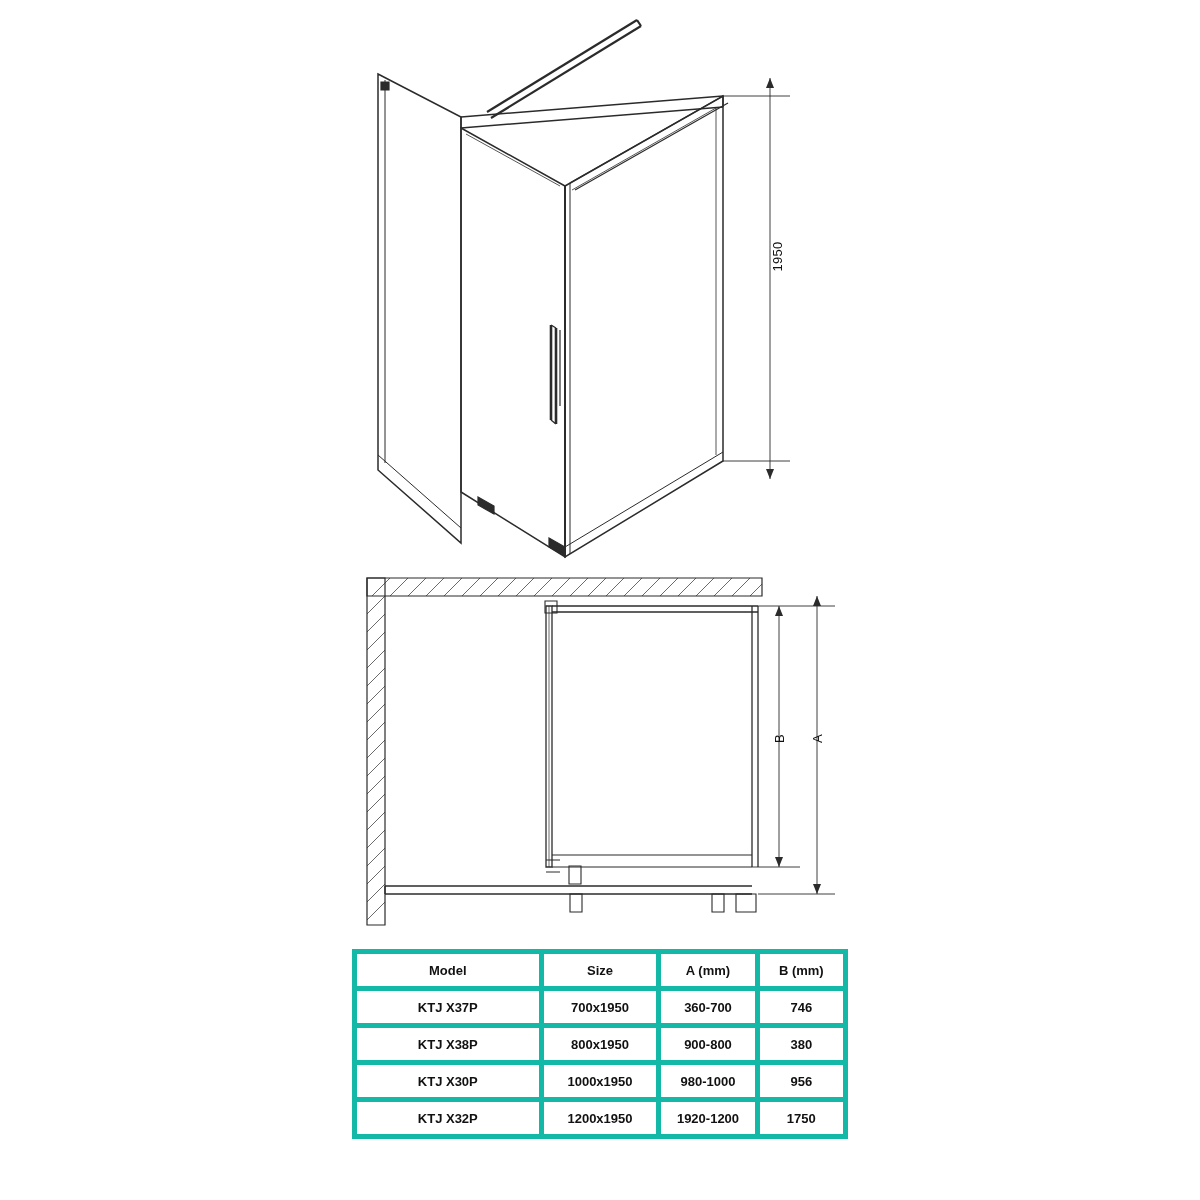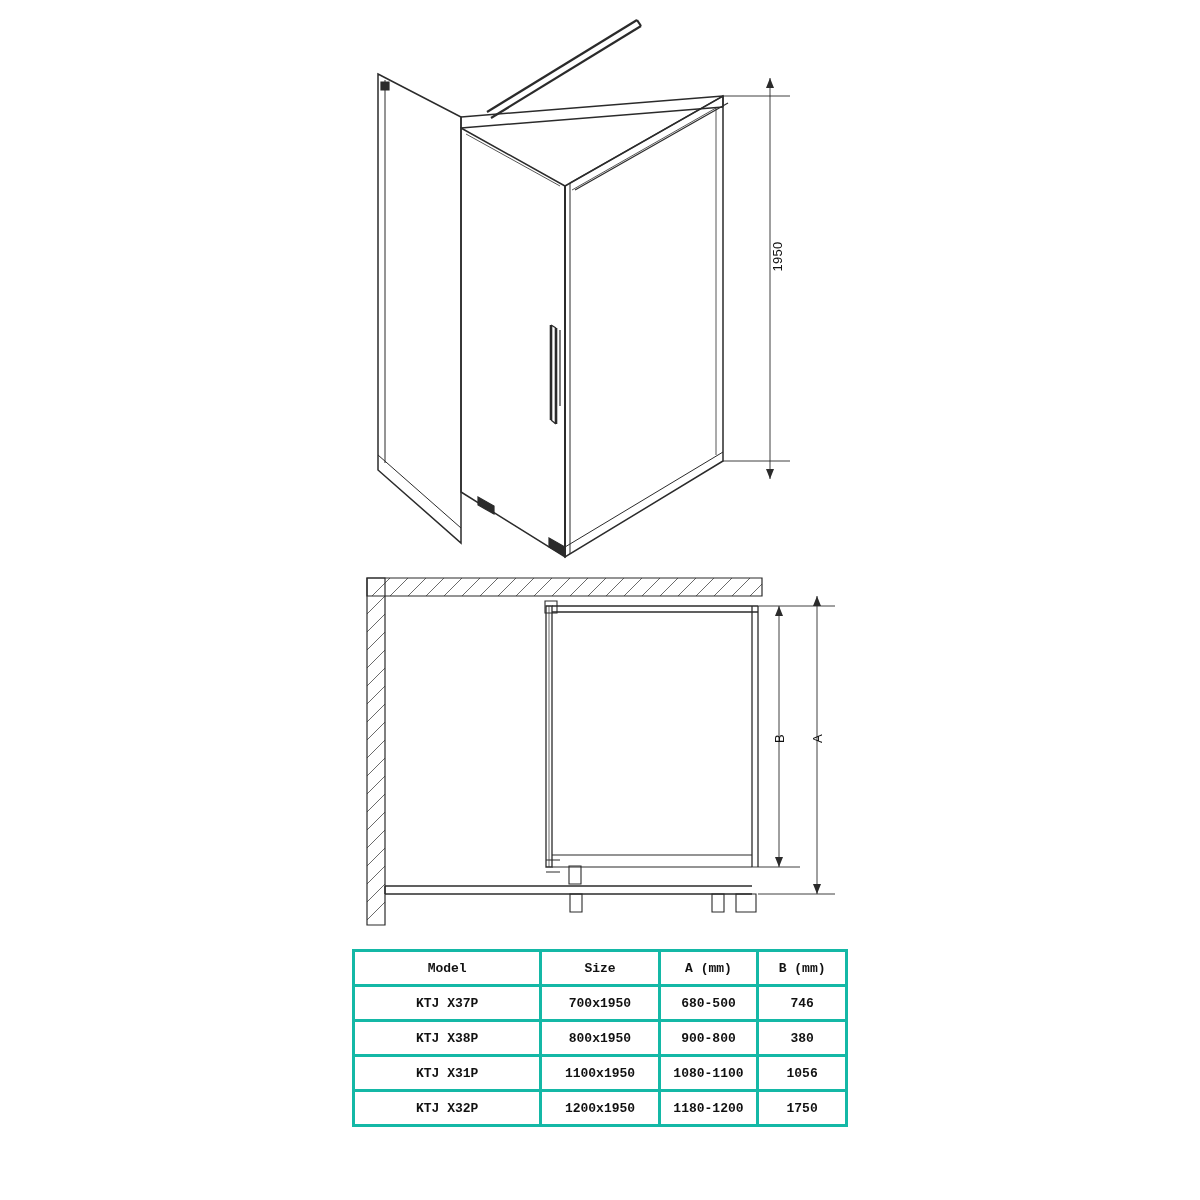--- a/index.html
+++ b/index.html
@@ -35,28 +35,27 @@
   
   #spec-table {
     position: absolute;
     left: 352px;
     top: 949px;
     width: 496px;
     border-collapse: collapse;
     font-size: 13px;
   }
   #spec-table th, #spec-table td {
-    border: 3px solid #14b8a6;
+    border: 5px solid #14b8a6;
     text-align: center;
     height: 32px;
     font-weight: bold;
     padding: 0 2px;
     color: #111;
     background: #ffffff;
-    font-family: Liberation Mono, monospace;
   }
   #spec-table th { font-weight: bold; }
   #spec-table col.c-model { width: 38%; }
   #spec-table col.c-size  { width: 24%; }
   #spec-table col.c-a     { width: 20%; }
   #spec-table col.c-b     { width: 18%; }
 </style>
 </head>
 <body>
 
@@ -228,35 +227,35 @@
       <th>Model</th>
       <th>Size</th>
       <th>A (mm)</th>
       <th>B (mm)</th>
     </tr>
   </thead>
   <tbody>
     <tr>
       <td>KTJ X37P</td>
       <td>700x1950</td>
-      <td>680-500</td>
+      <td>360-700</td>
       <td>746</td>
     </tr>
     <tr>
       <td>KTJ X38P</td>
       <td>800x1950</td>
       <td>900-800</td>
       <td>380</td>
     </tr>
     <tr>
-      <td>KTJ X31P</td>
-      <td>1100x1950</td>
-      <td>1080-1100</td>
-      <td>1056</td>
+      <td>KTJ X30P</td>
+      <td>1000x1950</td>
+      <td>980-1000</td>
+      <td>956</td>
     </tr>
     <tr>
       <td>KTJ X32P</td>
       <td>1200x1950</td>
-      <td>1180-1200</td>
+      <td>1920-1200</td>
       <td>1750</td>
     </tr>
   </tbody>
 </table>
 
 </body></html>

